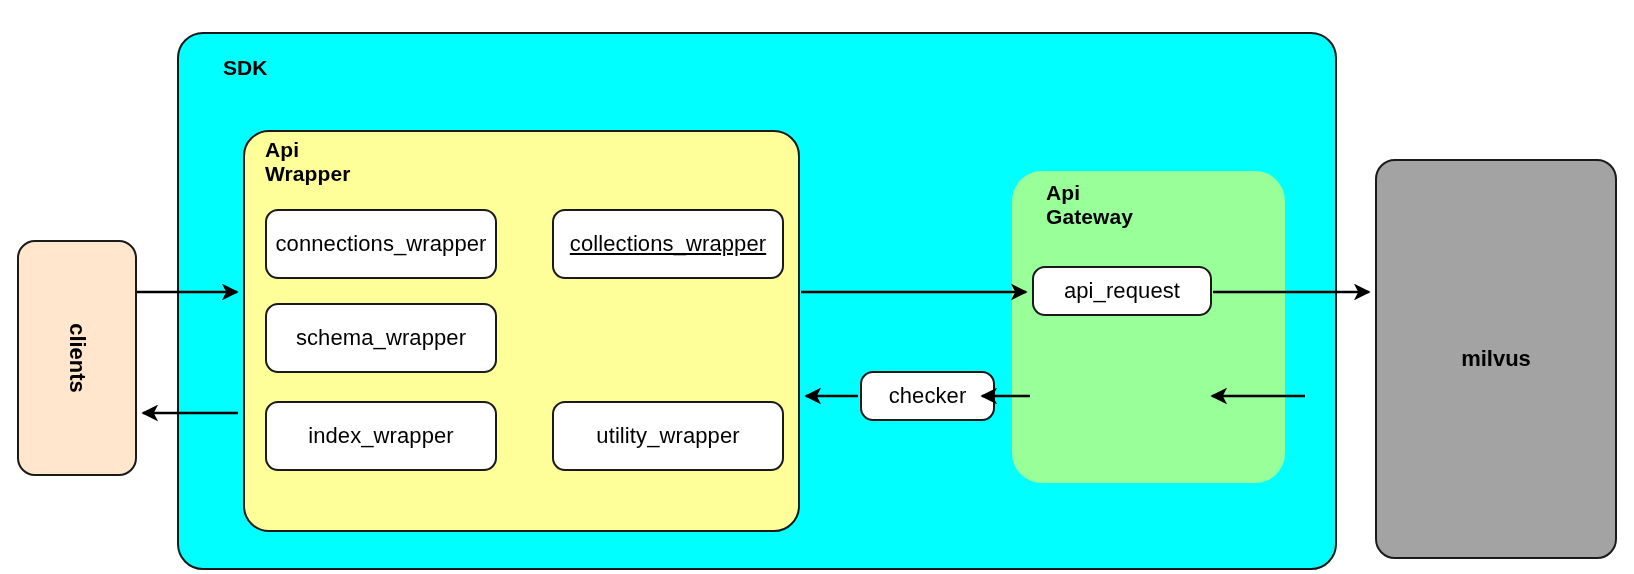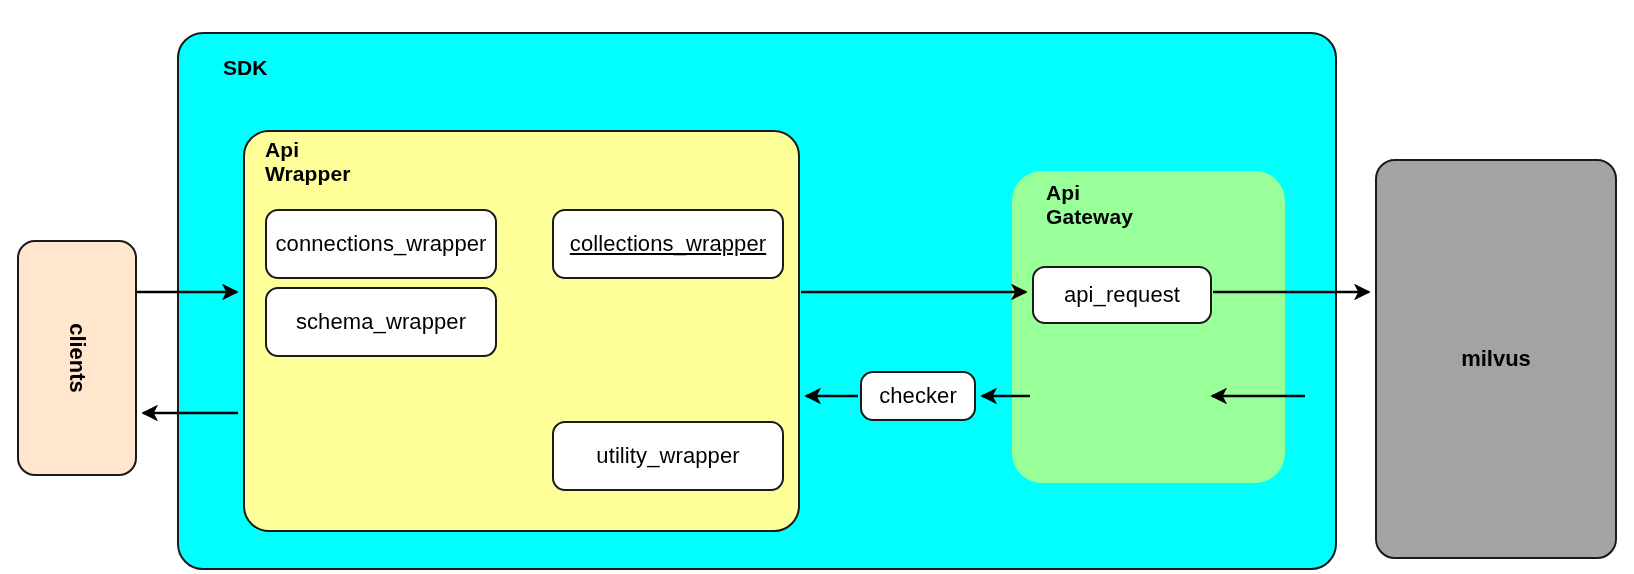--- a/index.html
+++ b/index.html
@@ -92,33 +92,33 @@
     left: 1375px; top: 144px;
     width: 242px; height: 400px;
     background: #a3a3a3;
     border-radius: 20px;
     font-size: 22px;
     font-weight: bold;
   }
 
   #checker-node {
     left: 860px; top: 356px;
-    width: 116px; height: 50px;
+    width: 135px; height: 50px;
   }
 
   
   .wrap-leaf { width: 232px; height: 70px; }
   #leaf-connections { left: 265px; top: 194px; }
   #leaf-collections { left: 552px; top: 194px; text-decoration: underline; }
-  #leaf-schema      { left: 265px; top: 272px; }
+  #leaf-schema      { left: 265px; top: 288px; }
   #leaf-partition   { left: 552px; top: 290px; }
   #leaf-index       { left: 265px; top: 386px; }
-  #leaf-utility     { left: 552px; top: 406px; }
-
-  .gw-leaf { width: 180px; height: 58px; }
+  #leaf-utility     { left: 552px; top: 386px; }
+
+  .gw-leaf { width: 180px; height: 50px; }
   #leaf-api-request  { left: 1032px; top: 251px; }
   #leaf-api-response { left: 1032px; top: 356px; }
 
   
   .arrow-layer {
     position: absolute;
     left: 0; top: 0;
     width: 1634px; height: 574px;
     pointer-events: none;
   }
@@ -143,20 +143,23 @@
   </div>
 
   <div class="node leaf wrap-leaf" id="leaf-connections">
     <span>connections_wrapper</span>
   </div>
   <div class="node leaf wrap-leaf" id="leaf-collections">
     <span>collections_wrapper</span>
   </div>
   <div class="node leaf wrap-leaf" id="leaf-schema">
     <span>schema_wrapper</span>
+  </div>
+  <div class="node leaf wrap-leaf" id="leaf-index">
+    <span>index_wrapper</span>
   </div>
   <div class="node leaf wrap-leaf" id="leaf-utility">
     <span>utility_wrapper</span>
   </div>
 
   <div class="node leaf gw-leaf" id="leaf-api-request">
     <span>api_request</span>
   </div>
 
   <div class="node leaf" id="checker-node">

